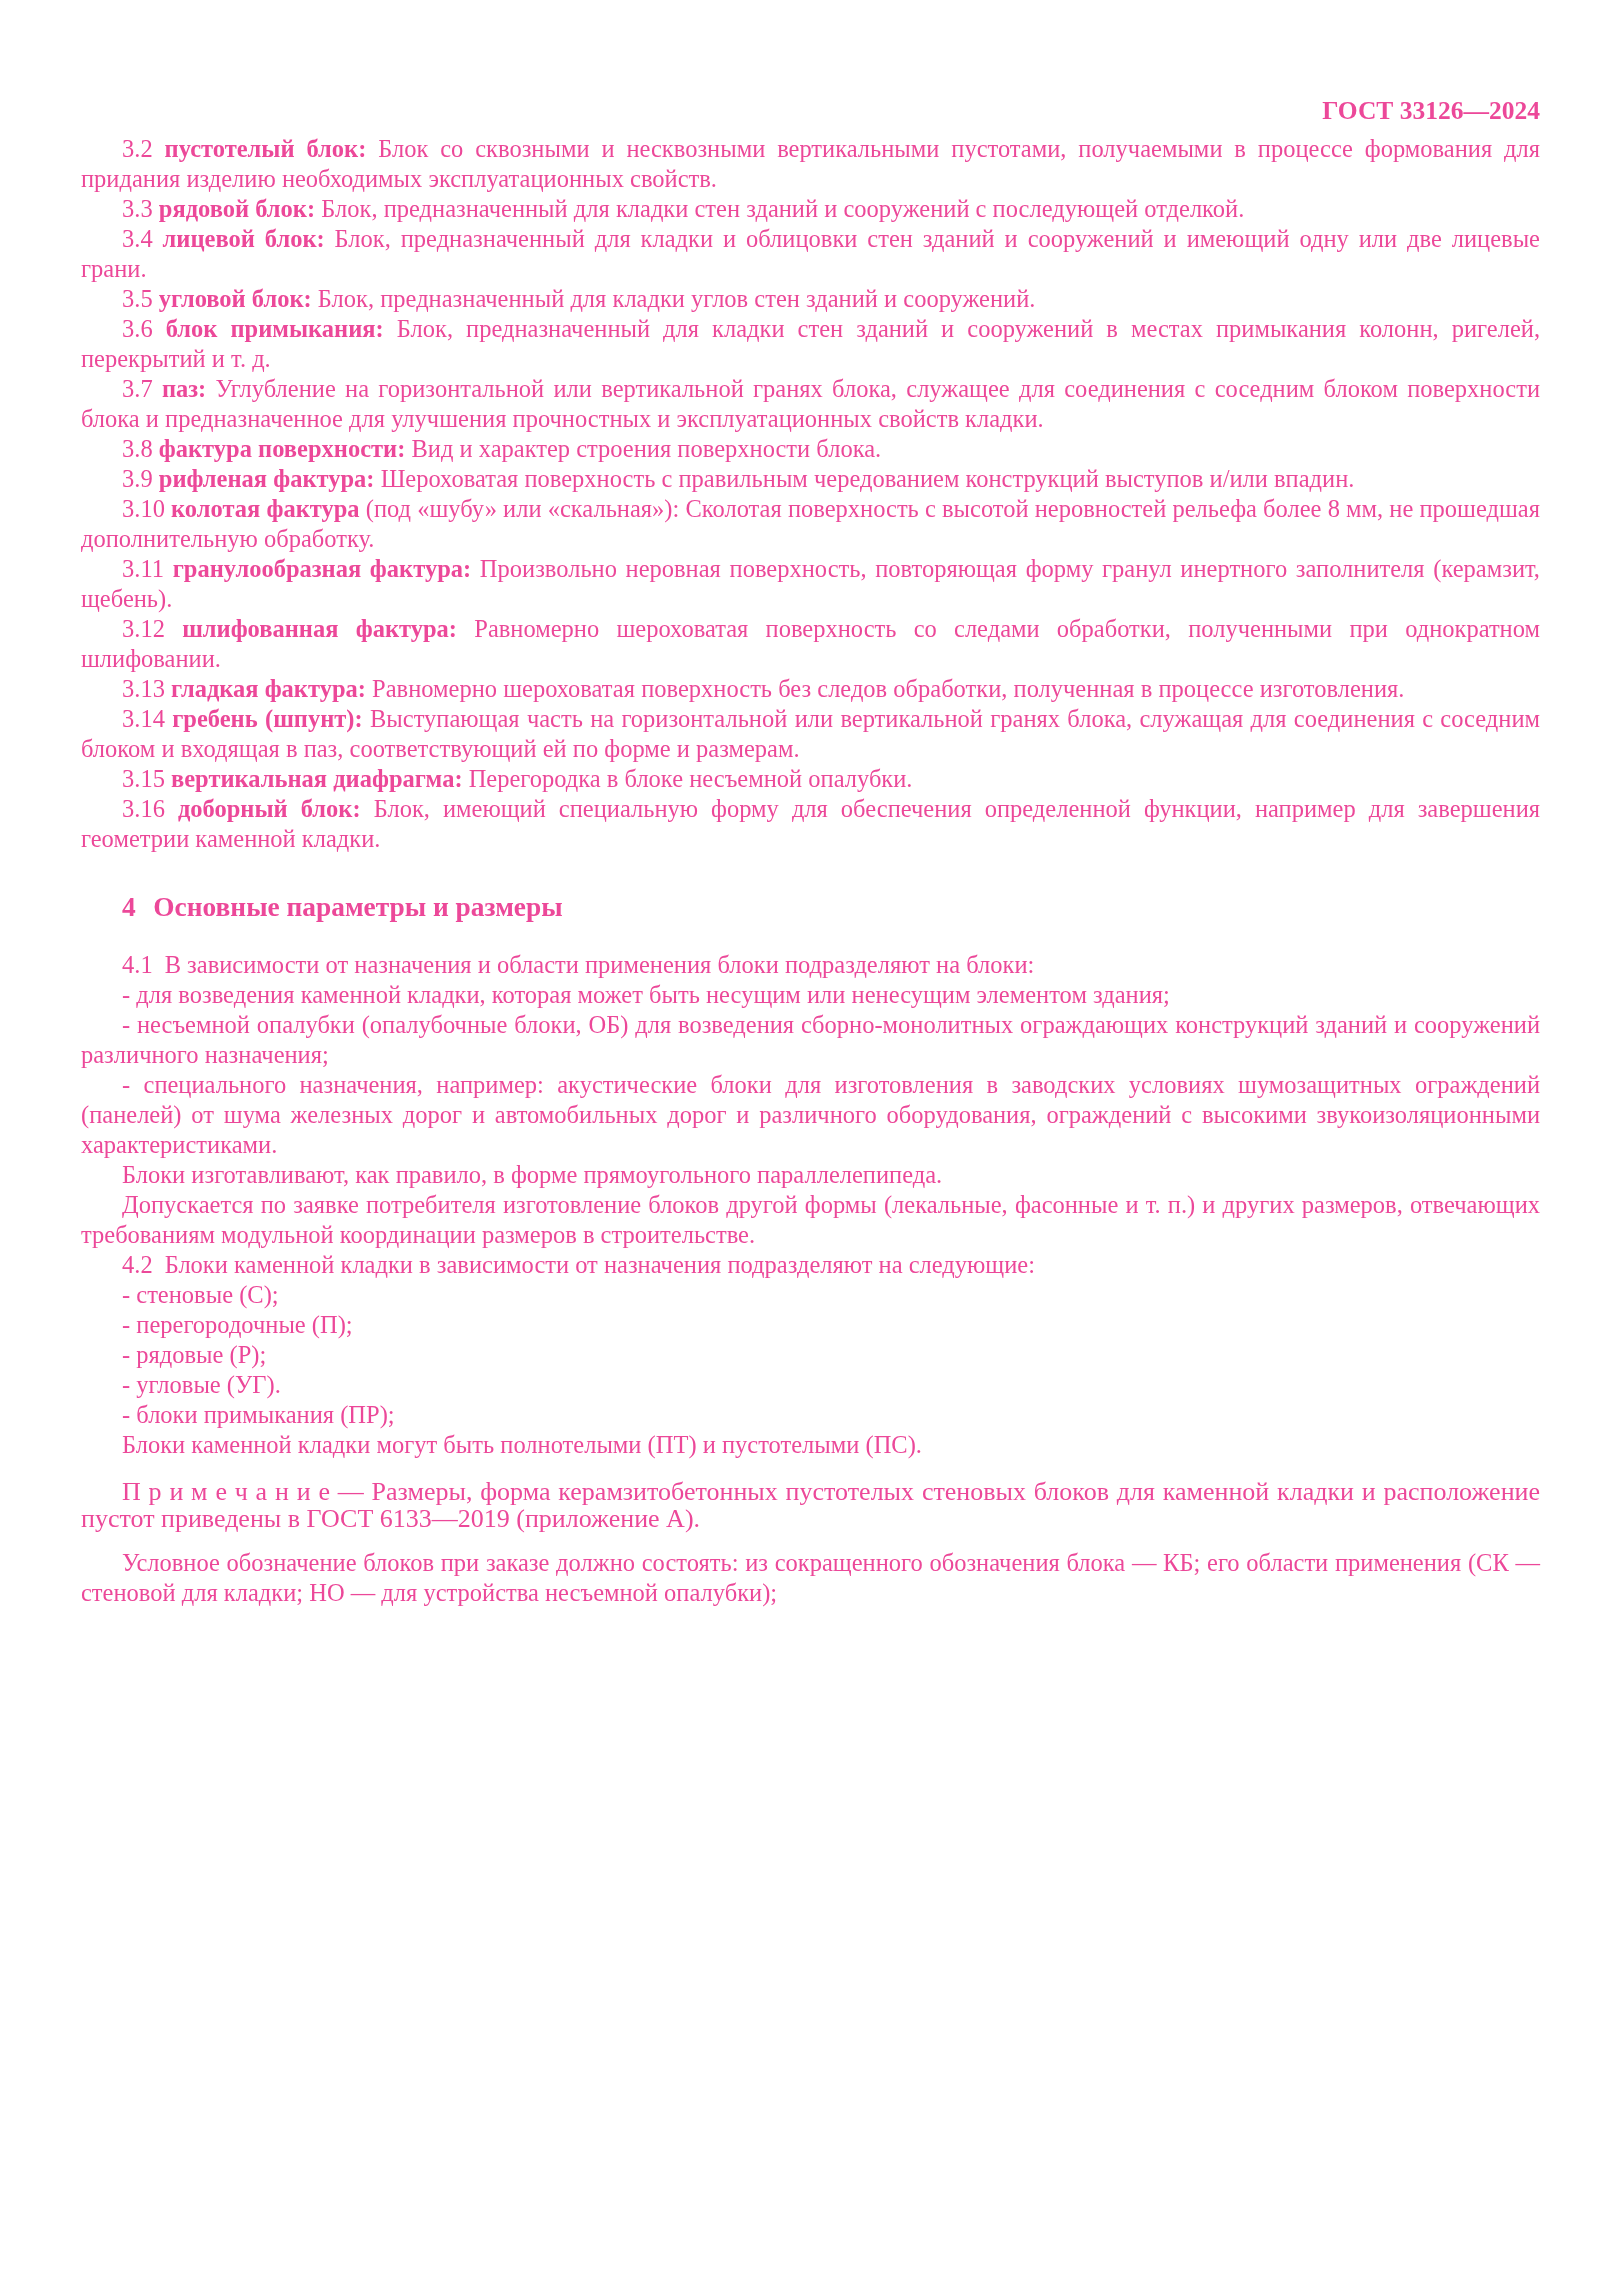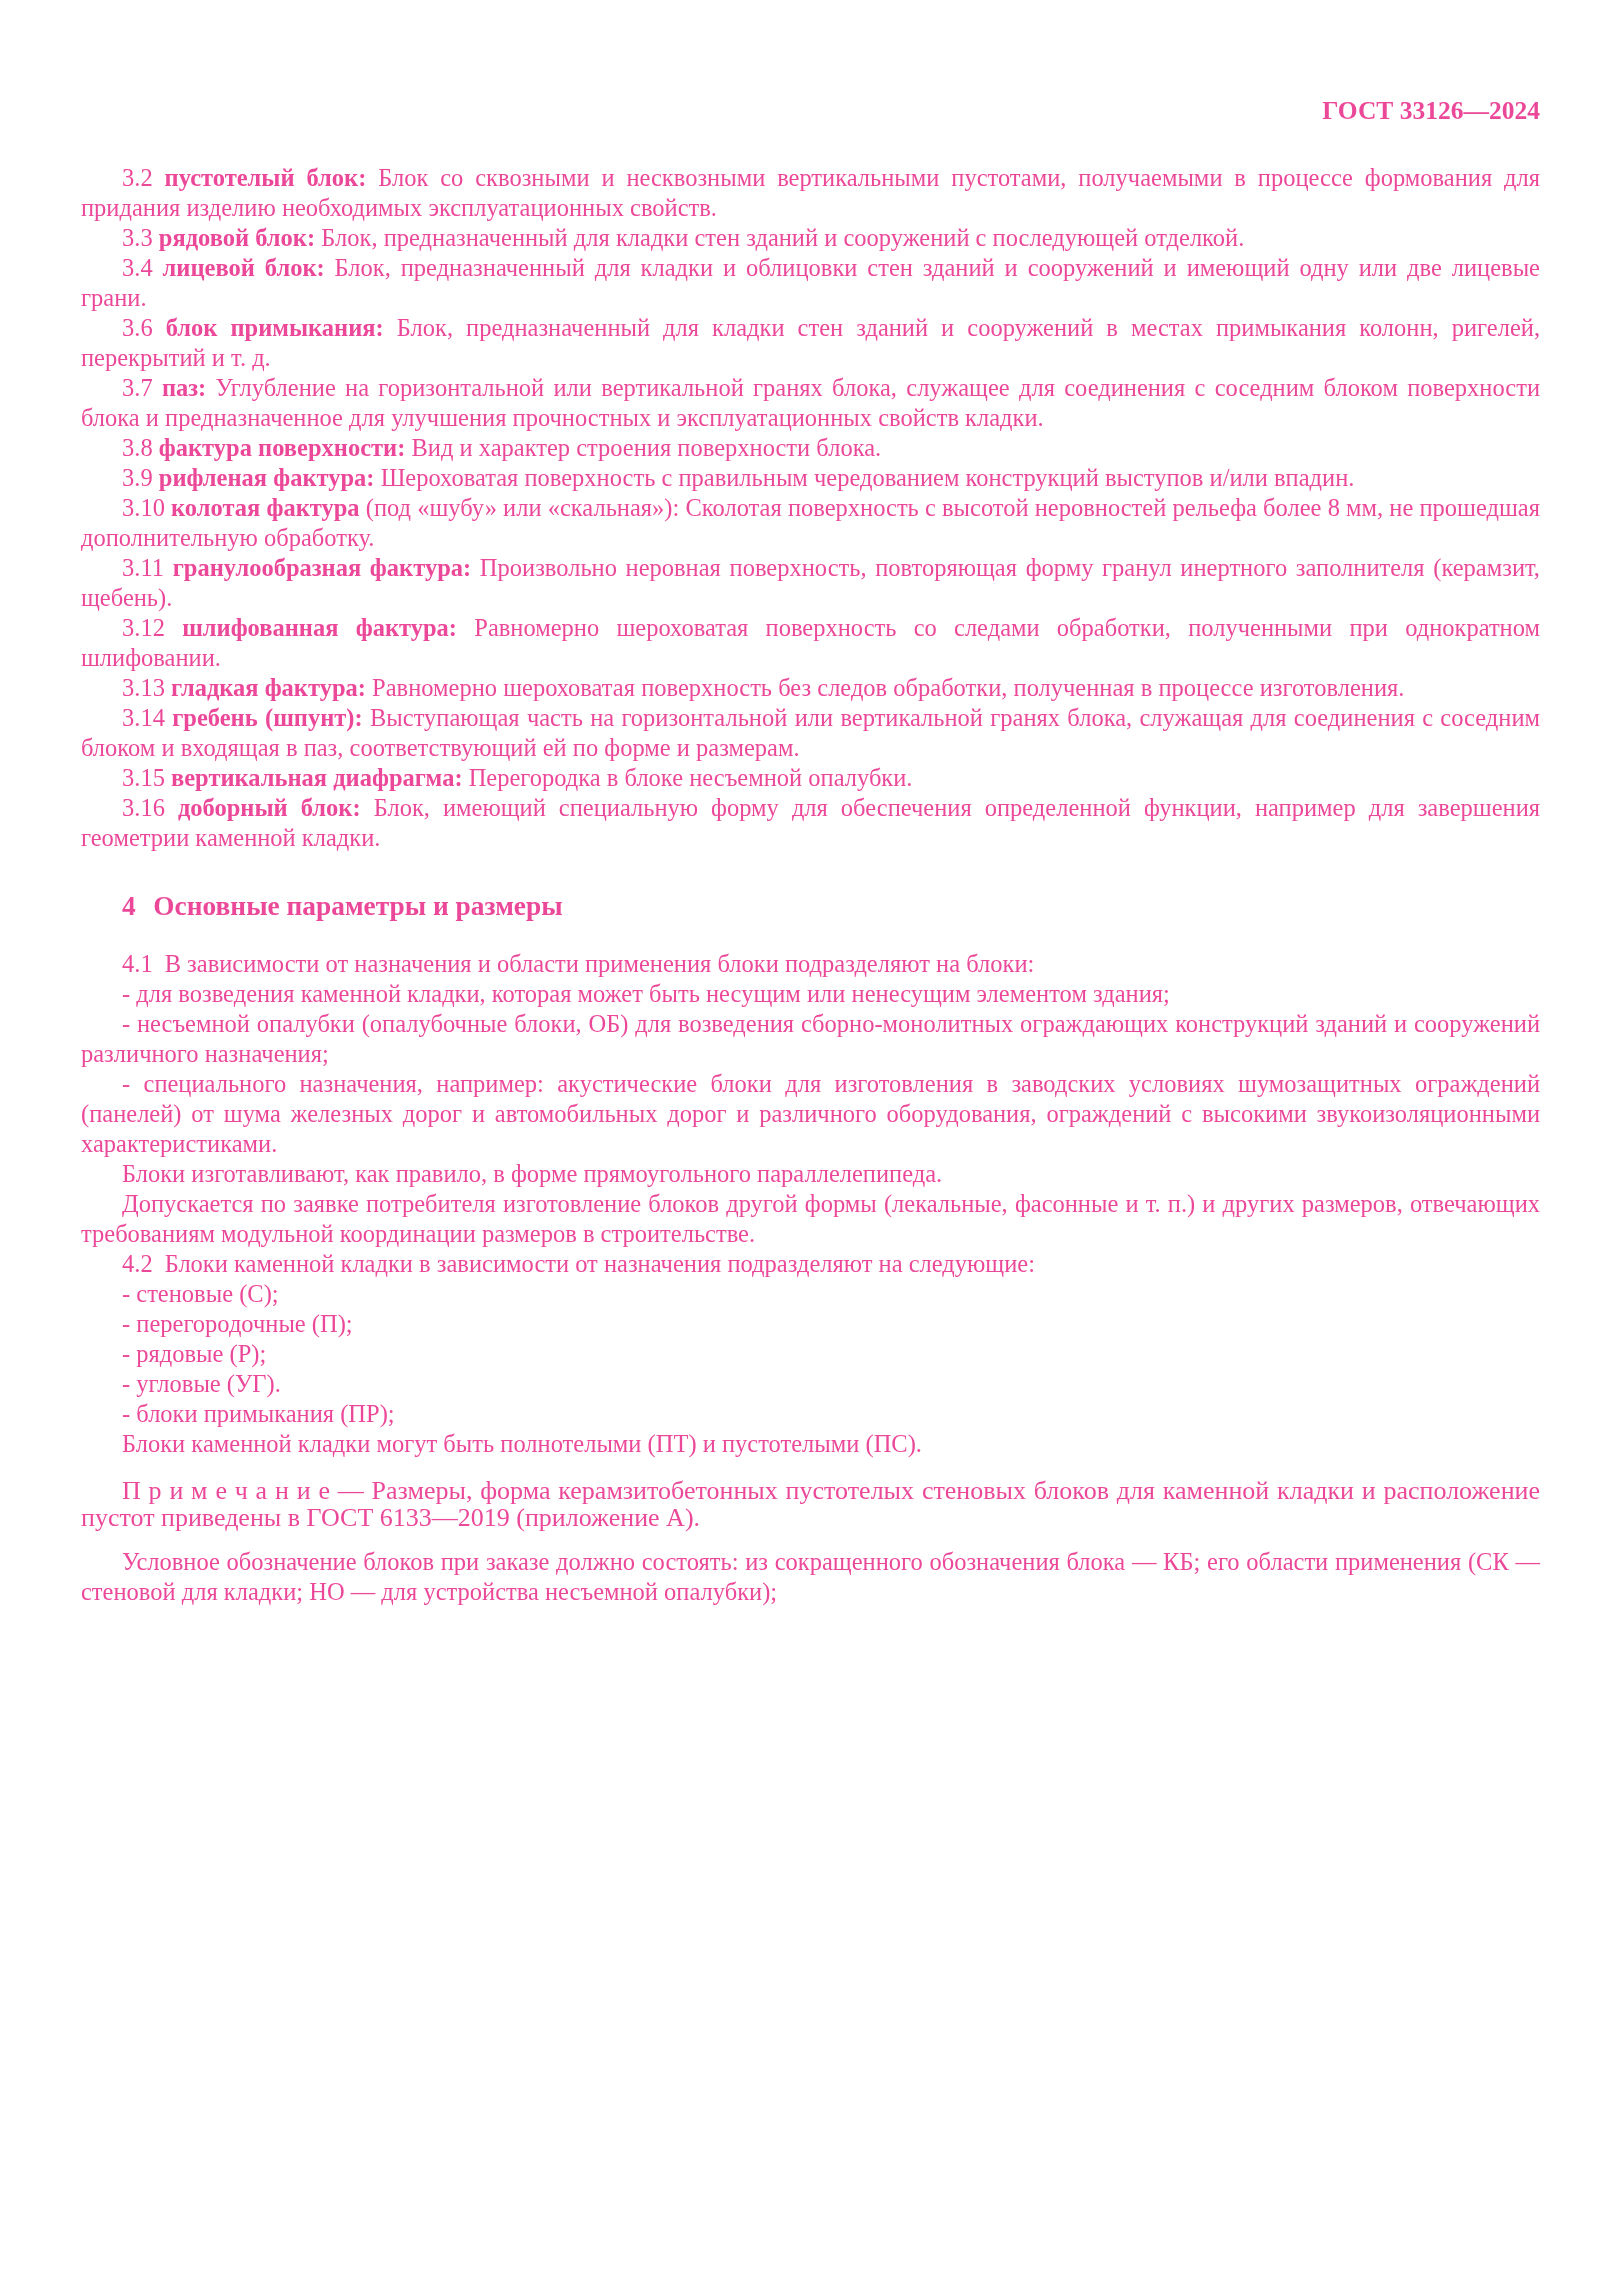--- a/index.html
+++ b/index.html
@@ -19,21 +19,21 @@
     top: 0;
     width: 1459px;
   }
   .running-header {
     padding-top: 96px;
     text-align: right;
     font-size: 25.5px;
     line-height: 29px;
     font-weight: 700;
   }
-  .body-text { margin-top: 38px; }
+  .body-text { margin-top: 9px; }
   .para {
     margin: 0;
     font-size: 24.5px;
     line-height: 30px;
     text-align: justify;
     text-indent: 41px;
     hyphens: auto;
     -webkit-hyphens: auto;
   }
   .t-name { font-weight: 700; }
@@ -70,20 +70,21 @@
 
     <div class="running-header">
       <span>ГОСТ 33126—2024</span>
     </div>
 
     <div class="body-text">
 
       <p class="para"><span class="t-num">3.2</span> <b class="t-name">пустотелый блок:</b> <span>Блок со сквозными и несквозными вертикальными пустотами, получаемыми в процессе формования для придания изделию необходимых эксплуатационных свойств.</span></p>
       <p class="para"><span class="t-num">3.3</span> <b class="t-name">рядовой блок:</b> <span>Блок, предназначенный для кладки стен зданий и сооружений с последующей отделкой.</span></p>
       <p class="para"><span class="t-num">3.4</span> <b class="t-name">лицевой блок:</b> <span>Блок, предназначенный для кладки и облицовки стен зданий и сооружений и имеющий одну или две лицевые грани.</span></p>
+      <p class="para"><span class="t-num">3.5</span> <b class="t-name">угловой блок:</b> <span>Блок, предназначенный для кладки углов стен зданий и сооружений.</span></p>
       <p class="para"><span class="t-num">3.6</span> <b class="t-name">блок примыкания:</b> <span>Блок, предназначенный для кладки стен зданий и сооружений в местах примыкания колонн, ригелей, перекрытий и т. д.</span></p>
       <p class="para"><span class="t-num">3.7</span> <b class="t-name">паз:</b> <span>Углубление на горизонтальной или вертикальной гранях блока, служащее для соединения с соседним блоком поверхности блока и предназначенное для улучшения прочностных и эксплуатационных свойств кладки.</span></p>
       <p class="para"><span class="t-num">3.8</span> <b class="t-name">фактура поверхности:</b> <span>Вид и характер строения поверхности блока.</span></p>
       <p class="para"><span class="t-num">3.9</span> <b class="t-name">рифленая фактура:</b> <span>Шероховатая поверхность с правильным чередованием конструкций выступов и/или впадин.</span></p>
       <p class="para"><span class="t-num">3.10</span> <b class="t-name">колотая фактура</b> <span>(под «шубу» или «скальная»): Сколотая поверхность с высотой неровностей рельефа более 8 мм, не прошедшая дополнительную обработку.</span></p>
       <p class="para"><span class="t-num">3.11</span> <b class="t-name">гранулообразная фактура:</b> <span>Произвольно неровная поверхность, повторяющая форму гранул инертного заполнителя (керамзит, щебень).</span></p>
       <p class="para"><span class="t-num">3.12</span> <b class="t-name">шлифованная фактура:</b> <span>Равномерно шероховатая поверхность со следами обработки, полученными при однократном шлифовании.</span></p>
       <p class="para"><span class="t-num">3.13</span> <b class="t-name">гладкая фактура:</b> <span>Равномерно шероховатая поверхность без следов обработки, полученная в процессе изготовления.</span></p>
       <p class="para"><span class="t-num">3.14</span> <b class="t-name">гребень (шпунт):</b> <span>Выступающая часть на горизонтальной или вертикальной гранях блока, служащая для соединения с соседним блоком и входящая в паз, соответствующий ей по форме и размерам.</span></p>
       <p class="para"><span class="t-num">3.15</span> <b class="t-name">вертикальная диафрагма:</b> <span>Перегородка в блоке несъемной опалубки.</span></p>

